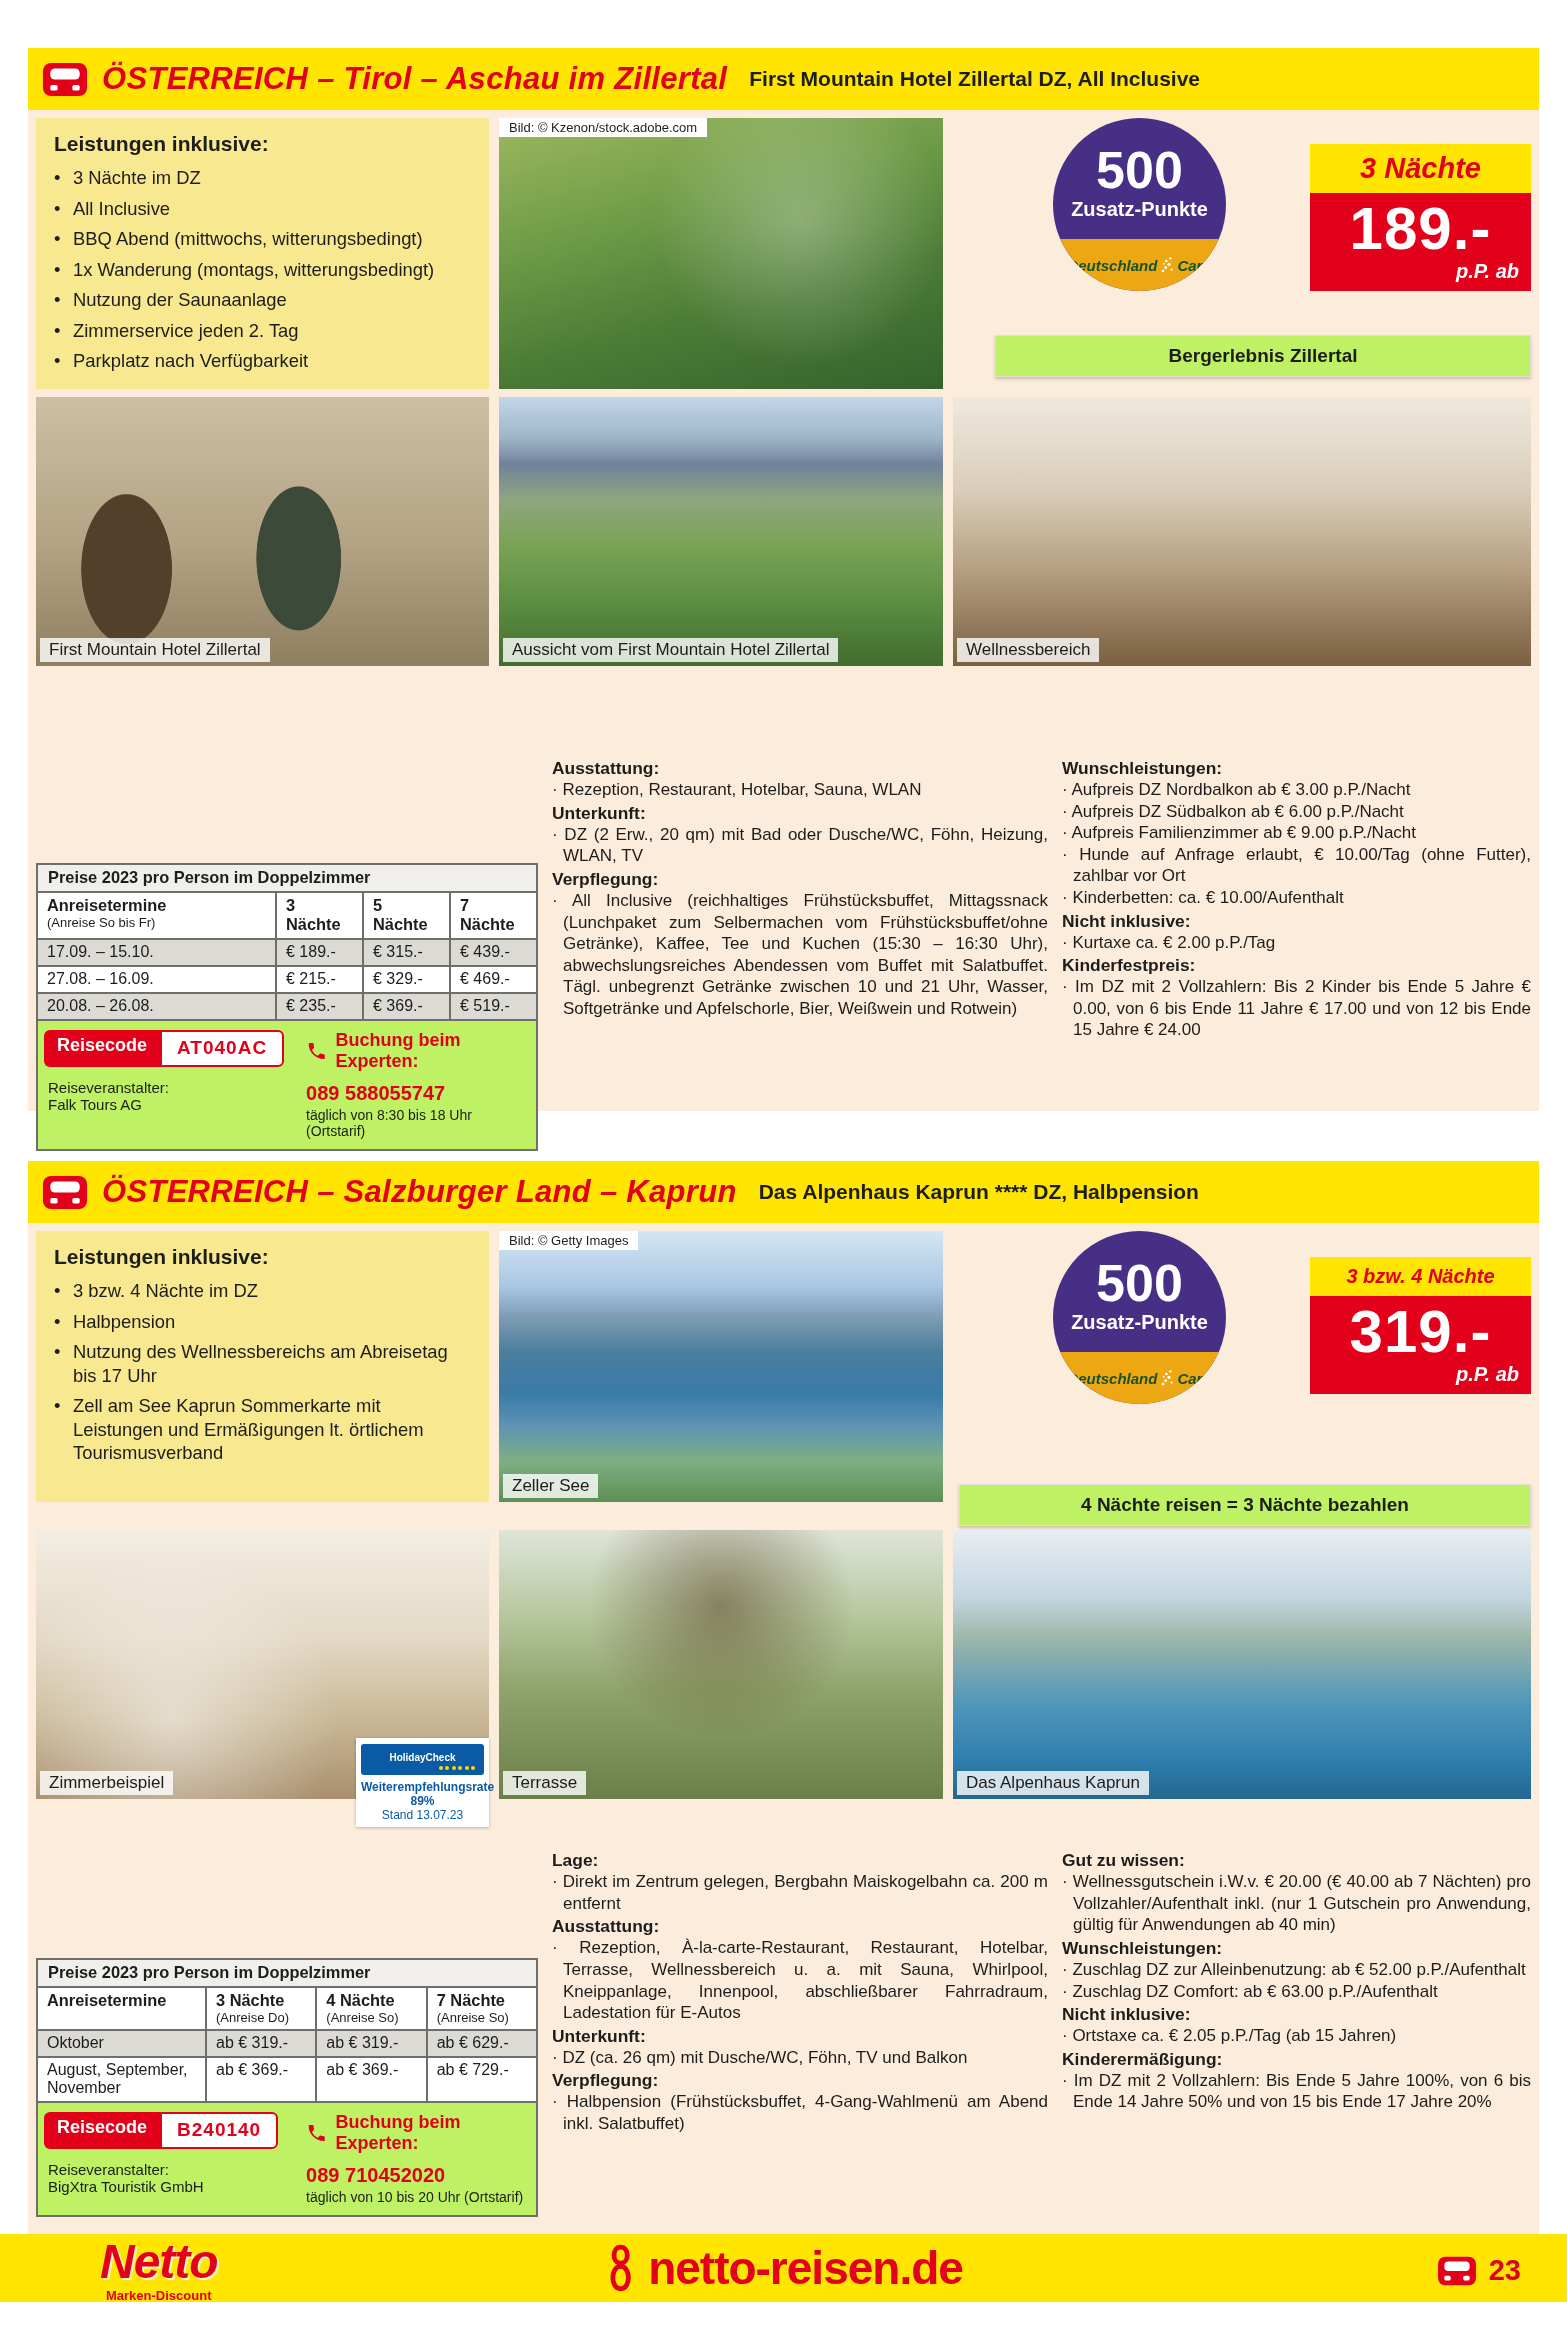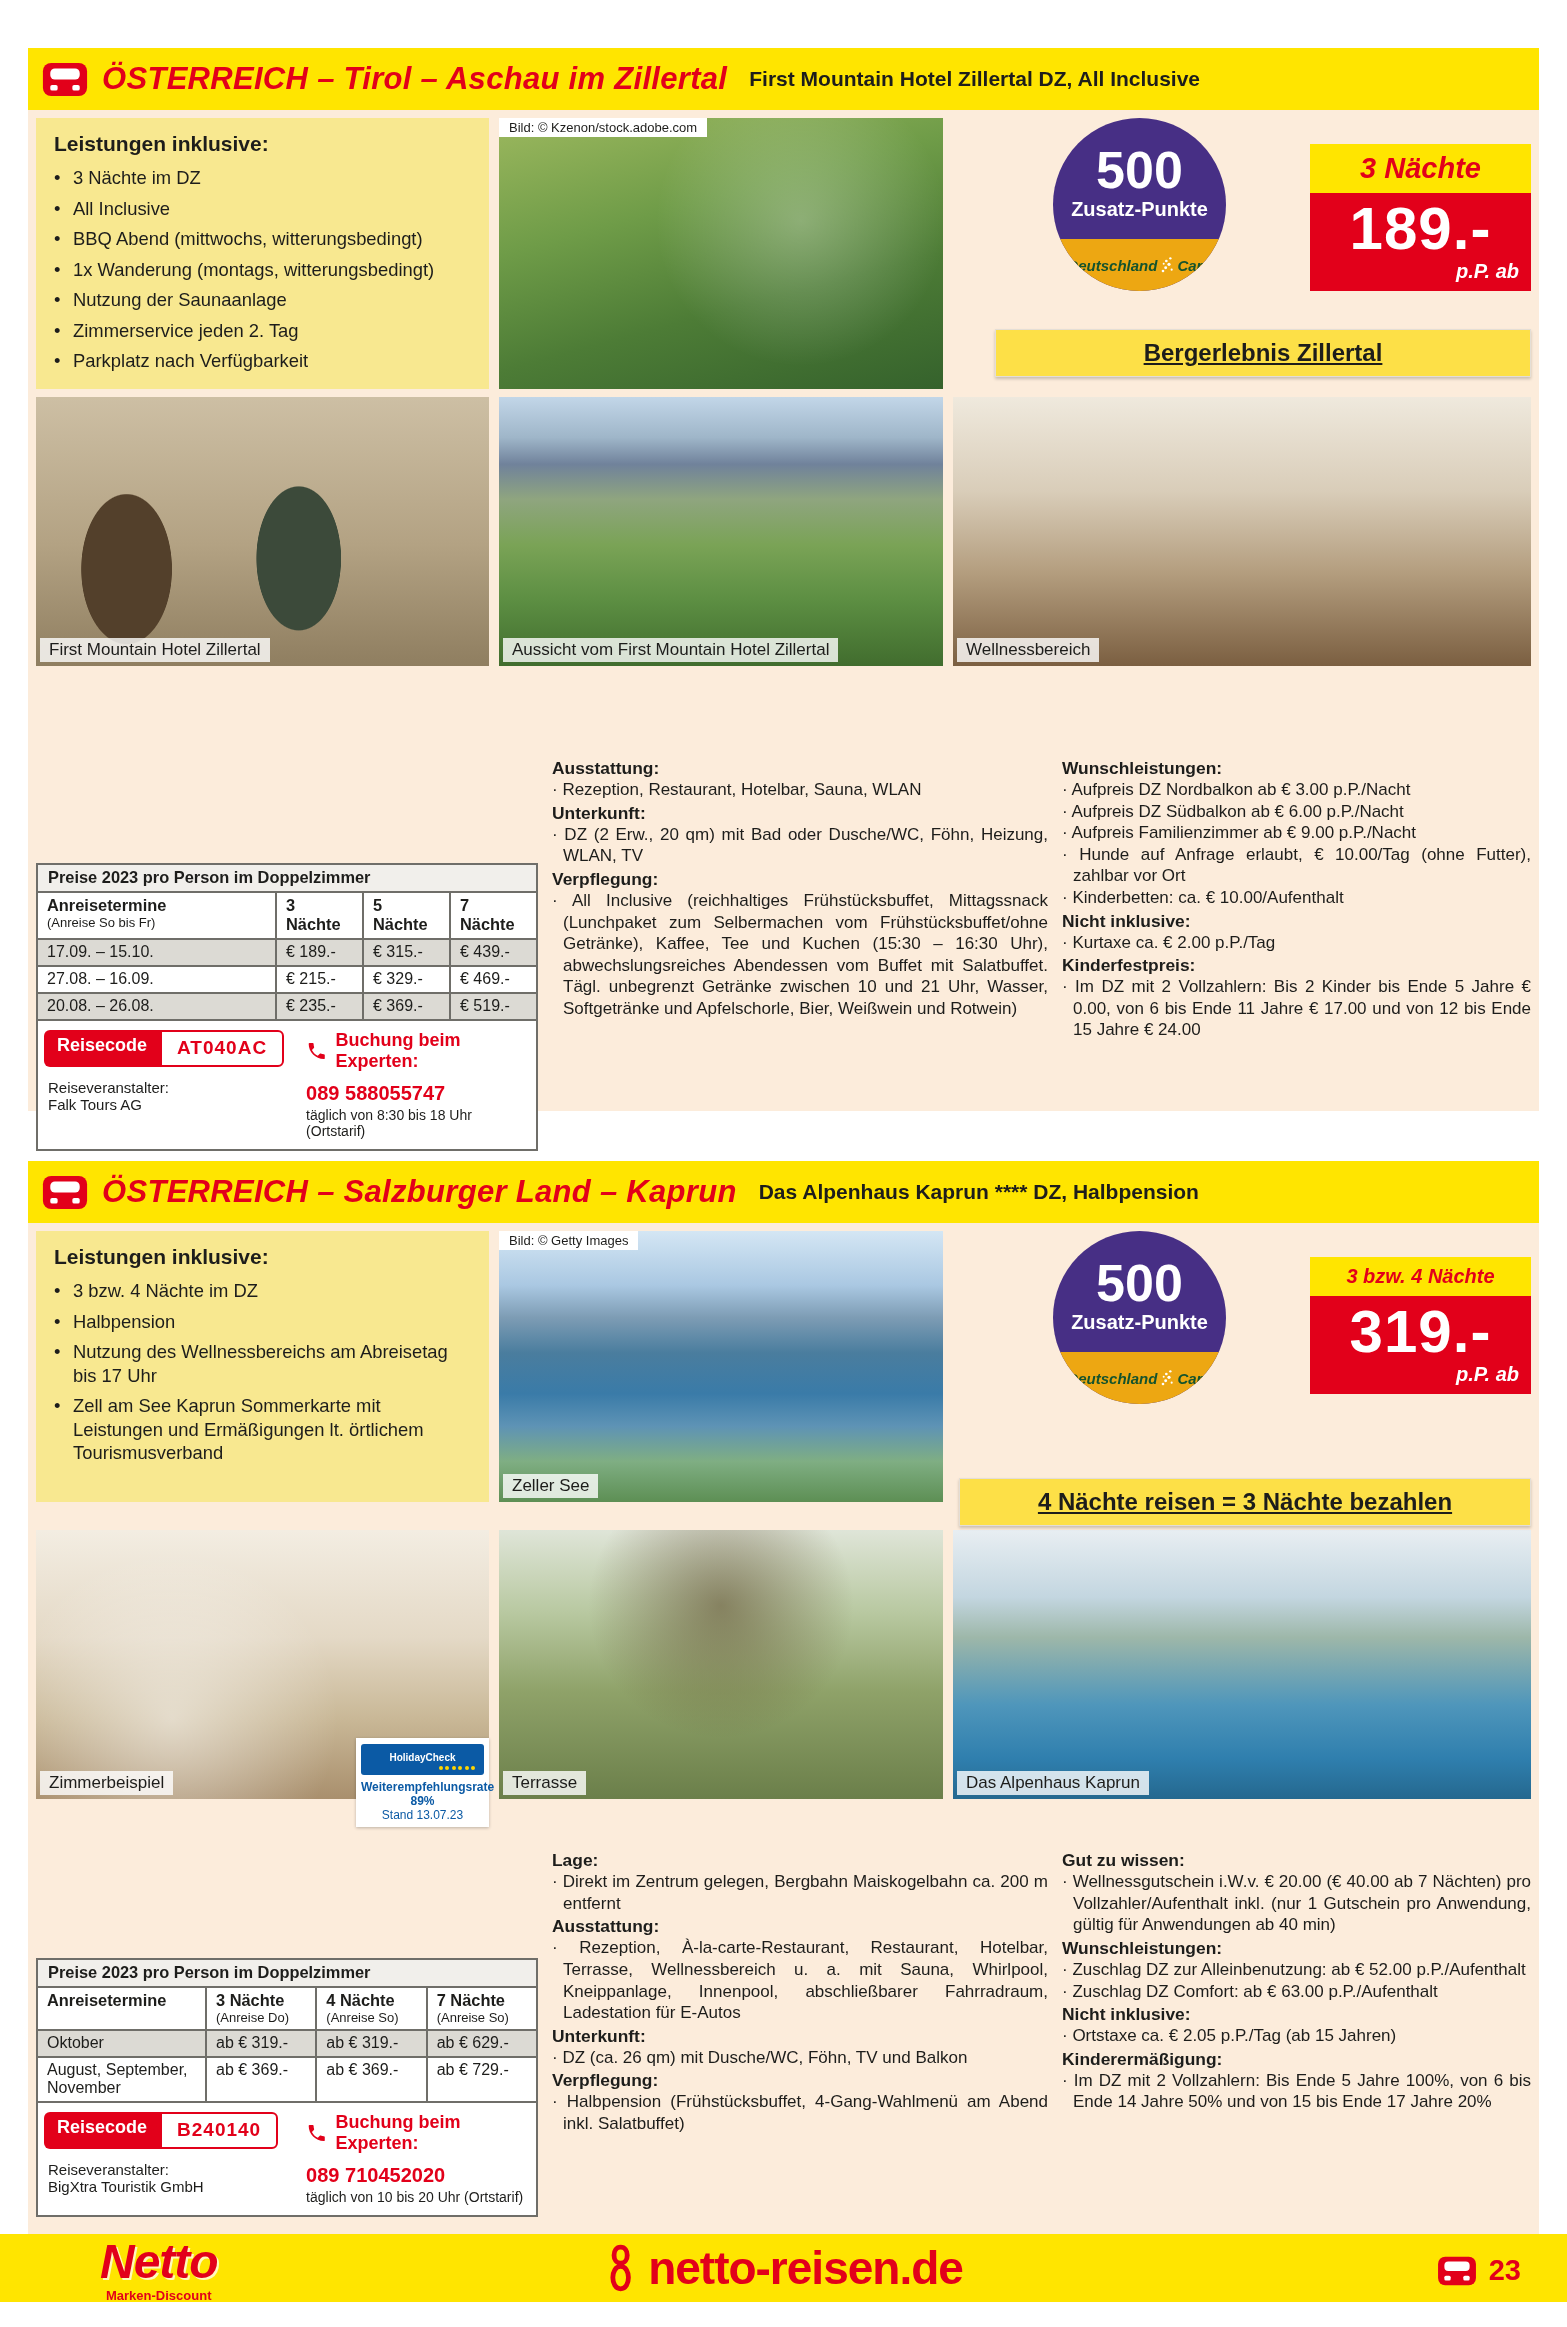--- a/index.html
+++ b/index.html
@@ -56,39 +56,39 @@
               display:flex; align-items:center; justify-content:center; gap:2px; }
   .pts-card span { color:#14532d; font-style:italic; font-weight:bold; font-size:15px; }
 
   .pricebadge { position:absolute; right:0; top:26px; width:221px; }
   .pb-top { background:#ffe500; color:#e2001a; font-weight:bold; font-style:italic; font-size:29px; text-align:center; padding:8px 2px; white-space:nowrap; }
   .o2 .pb-top { font-size:20px; }
   .pb-bot { background:#e2001a; color:#fff; padding:4px 12px 8px; }
   .pb-amt { font-size:60px; font-weight:bold; text-align:center; line-height:1.05; letter-spacing:1px; }
   .pb-per { font-size:20px; font-weight:bold; font-style:italic; text-align:right; }
 
-  .banner { position:absolute; right:0; background:#fde047; border:1px solid #e4ded6; box-shadow:0 2px 3px rgba(0,0,0,.2);
-            text-align:center; font-weight:bold; font-size:24px; padding:9px 6px;text-decoration:underline; }
+  .banner { position:absolute; right:0; background:#bef264; border:1px solid #e4ded6; box-shadow:0 2px 3px rgba(0,0,0,.2);
+            text-align:center; font-weight:bold; font-size:19px; padding:9px 6px; }
   .o1 .banner { left:42px; bottom:12px; }
   .o2 .banner { left:6px; bottom:-24px; z-index:5; }
 
   
   .col-table { width:502px; }
   .o1 .col-table { margin-top:197px; }
   .o2 .col-table { margin-top:159px; }
   .col-side { font-size:17px; line-height:1.27; }
   .col-mid  { width:496px; }
   .col-right{ flex:1; }
   .o1 .col-side { margin-top:90px; }
   .o2 .col-side { margin-top:49px; }
   .sec-h { font-weight:bold; font-size:17.4px; margin-top:1px; }
   .sec-line { text-align:justify; padding-left:11px; text-indent:-11px; }
 
   
-  .ptable { border:2px solid #6f6e69; background:#ffffff; }
+  .ptable { border:2px solid #6f6e69; background:#bef264; }
   .pt-title { font-weight:bold; font-size:16.4px; padding:3px 10px 4px; background:#f1efeb; }
   .pt-row { display:flex; border-top:2px solid #6f6e69; }
   .pt-head { background:#ffffff; }
   .cell { padding:3px 9px 4px; border-right:2px solid #6f6e69; font-size:16px; }
   .cell:last-child { border-right:none; }
   .c0 { width:239px; }
   .o2 .c0 { width:169px; }
   .cv { flex:1; }
   .hl { font-weight:bold; font-size:16.4px; }
   .hs { font-size:13px; }

